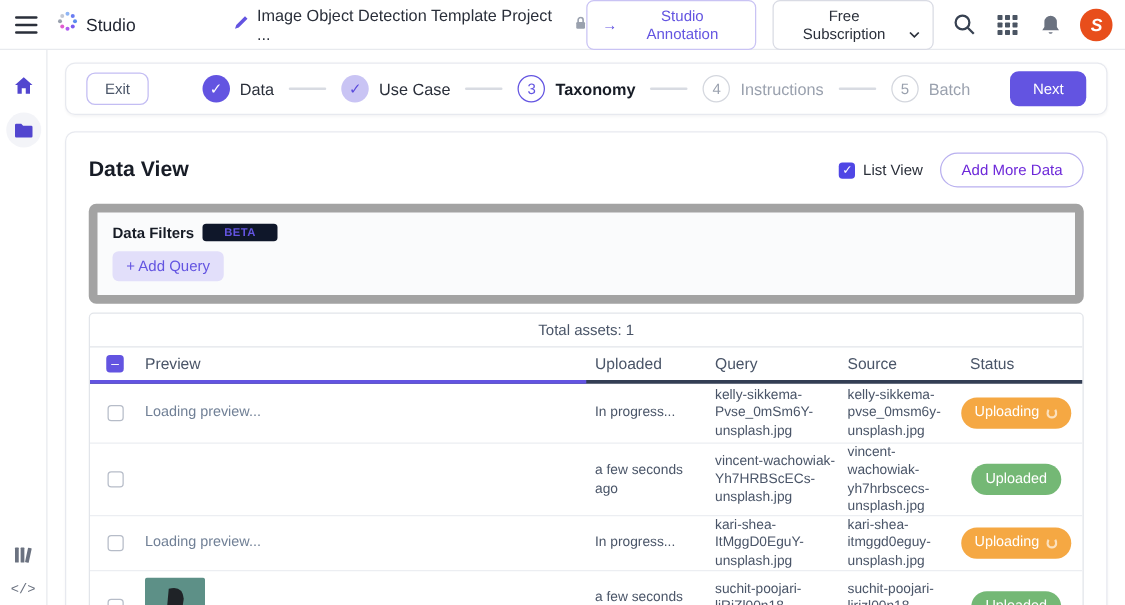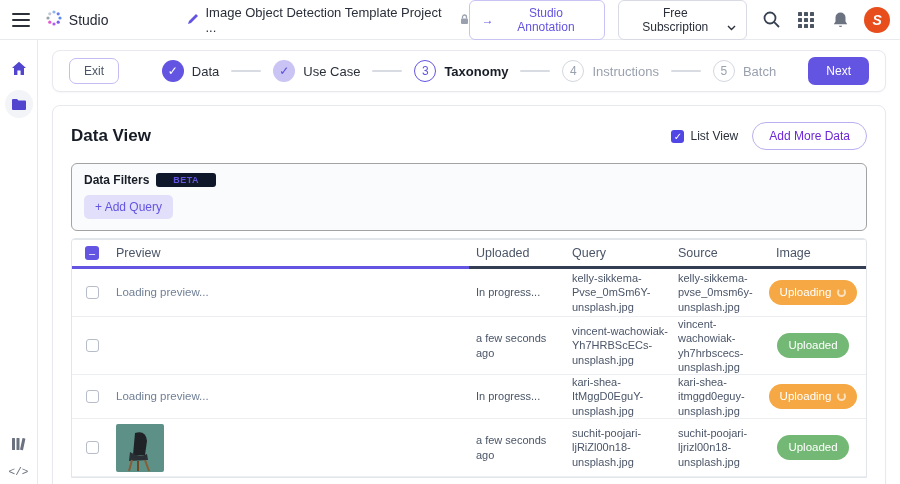--- a/index.html
+++ b/index.html
@@ -62,21 +62,21 @@
   .dv-head { display:flex; align-items:center; }
   .dv-title { font-size:17px; font-weight:bold; color:#171c26; }
   .dv-right { margin-left:auto; display:flex; align-items:center; gap:14px; }
   .lv-wrap { display:flex; align-items:center; gap:6px; cursor:pointer; }
   .cbx-checked { width:13px; height:13px; background:#4f46e5; border-radius:3px; color:#fff;
     font-size:10px; display:flex; align-items:center; justify-content:center; }
   .lv-label { font-size:12px; color:#2a2f3a; }
   .btn-addmore { border:1px solid #b9b0ef; color:#6d28d9; background:#fff; font-size:12px;
     padding:6px 16px; border-radius:15px; cursor:pointer; }
 
-  .filters-box { margin-top:13px; background:#fafbfc; border:1px solid #a3a3a3; border-radius:6px;
+  .filters-box { margin-top:13px; background:#fafbfc; border:7px solid #a3a3a3; border-radius:6px;
     padding:9px 12px 11px; }
   .filters-title-row { display:flex; align-items:center; gap:7px; }
   .filters-title { font-size:12px; font-weight:bold; color:#171c26; }
   .beta-badge { background:#0f172a; color:#6354e1; font-size:9px; font-weight:bold; letter-spacing:.4px;
     padding:2px 17px; border-radius:3px; }
   .btn-addquery { margin-top:8px; display:inline-block; background:#e2dffa; color:#6354e1; border:none;
     font-size:12px; padding:5px 11px; border-radius:5px; cursor:pointer; }
 
   .table-wrap { margin-top:7px; border:1px solid #e2e5ea; border-radius:4px 4px 0 0; overflow:hidden; }
   .total-strip { height:26px; display:flex; align-items:center; justify-content:center;
@@ -261,29 +261,30 @@
 
     <div class="filters-box">
       <div class="filters-title-row">
         <span class="filters-title">Data Filters</span>
         <span class="beta-badge">BETA</span>
       </div>
       <button class="btn-addquery">+ Add Query</button>
     </div>
 
     <div class="table-wrap">
+      <div class="total-strip">Total assets: 1</div>
       <div class="thead">
         <div class="col-check">
             <span class="hdr-cbx">–</span>
           </div>
         <div class="col-preview th">Preview</div>
         <div class="col-uploaded th">Uploaded</div>
         <div class="col-file th">Query</div>
         <div class="col-source th">Source</div>
-        <div class="col-status th">Image</div>
+        <div class="col-status th">Status</div>
       </div>
       <div class="progress-track">
         <div class="progress-fill" style="width: 50%;"></div>
       </div>
       <div id="tbody">
           <div class="trow" style="min-height: 48px;">
             <div class="col-check">
               <span class="row-cbx"></span>
             </div>
             <div class="col-preview cell"><span class="loading-text">Loading preview...</span></div>

